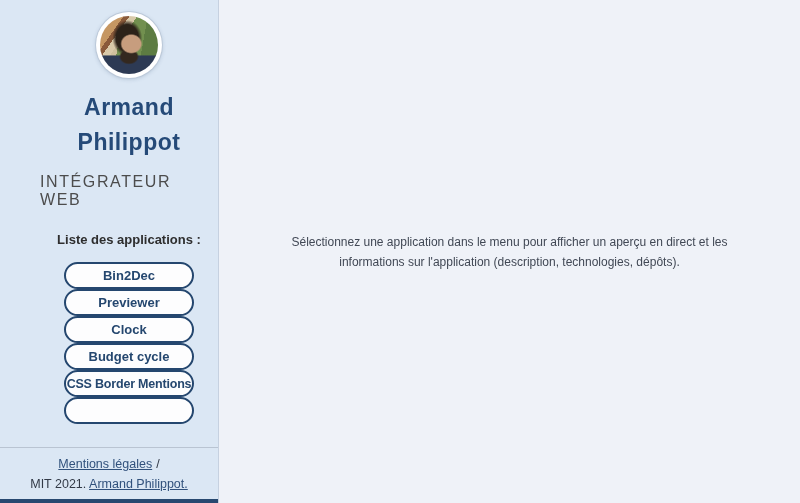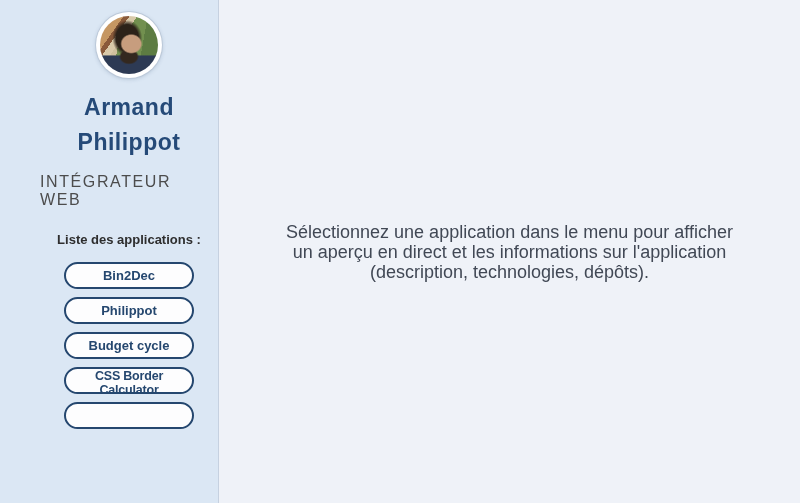--- a/index.html
+++ b/index.html
@@ -78,21 +78,20 @@
     height: 220px;          
     overflow: hidden;
     display: flex;
     flex-direction: column;
     align-items: center;
   }
   .app-btn {
     display: block;
     width: 130px;
     height: 27px;
-    margin-bottom: 8px;
     border: 2px solid #25476f;
     border-radius: 15px;
     background: #fdfdfe;
     color: #25476f;
     font-family: inherit;
     font-size: 13px;
     font-weight: bold;
     text-align: center;
     cursor: pointer;
   }
@@ -128,21 +127,21 @@
   .main {
     flex: 1 1 auto;
     background: #eff2f8;
     display: flex;
     align-items: center;
     justify-content: center;
   }
   .empty-message {
     max-width: 450px;
     text-align: center;
-    font-size: 18px;
+    font-size: 12px;
     line-height: 20px;
     color: #414855;
   }
 </style>
 </head>
 <body>
 
 <div class="screen">
 
   <aside class="sidebar">
@@ -152,27 +151,37 @@
     </div>
 
     <h1 class="person-name">Armand Philippot</h1>
 
     <div class="person-role">INTÉGRATEUR WEB</div>
 
     <div class="apps-label">Liste des applications :</div>
 
     <nav class="apps-list">
       <button class="app-btn">Bin2Dec</button>
-      <button class="app-btn">Philippot</button>
+      <button class="app-btn">Previewer</button>
+      <button class="app-btn">Clock</button>
       <button class="app-btn">Budget cycle</button>
-      <button class="app-btn wide-text">CSS Border Calculator</button>
+      <button class="app-btn wide-text">CSS Border Mentions</button>
 
       <button class="app-btn"></button>
     </nav>
 
+    <footer class="sidebar-footer">
+      <div class="footer-line">
+        <a>Mentions légales</a><span class="footer-sep">/</span>
+      </div>
+      <div class="footer-line">
+        <span>MIT  2021.</span>
+        <a>Armand Philippot.</a>
+      </div>
+    </footer>
 
   </aside>
 
   <main class="main">
     <p class="empty-message">Sélectionnez une application dans le menu pour afficher un aperçu en direct et les informations sur l'application (description, technologies, dépôts).</p>
   </main>
 
 </div>
 
 </body></html>

